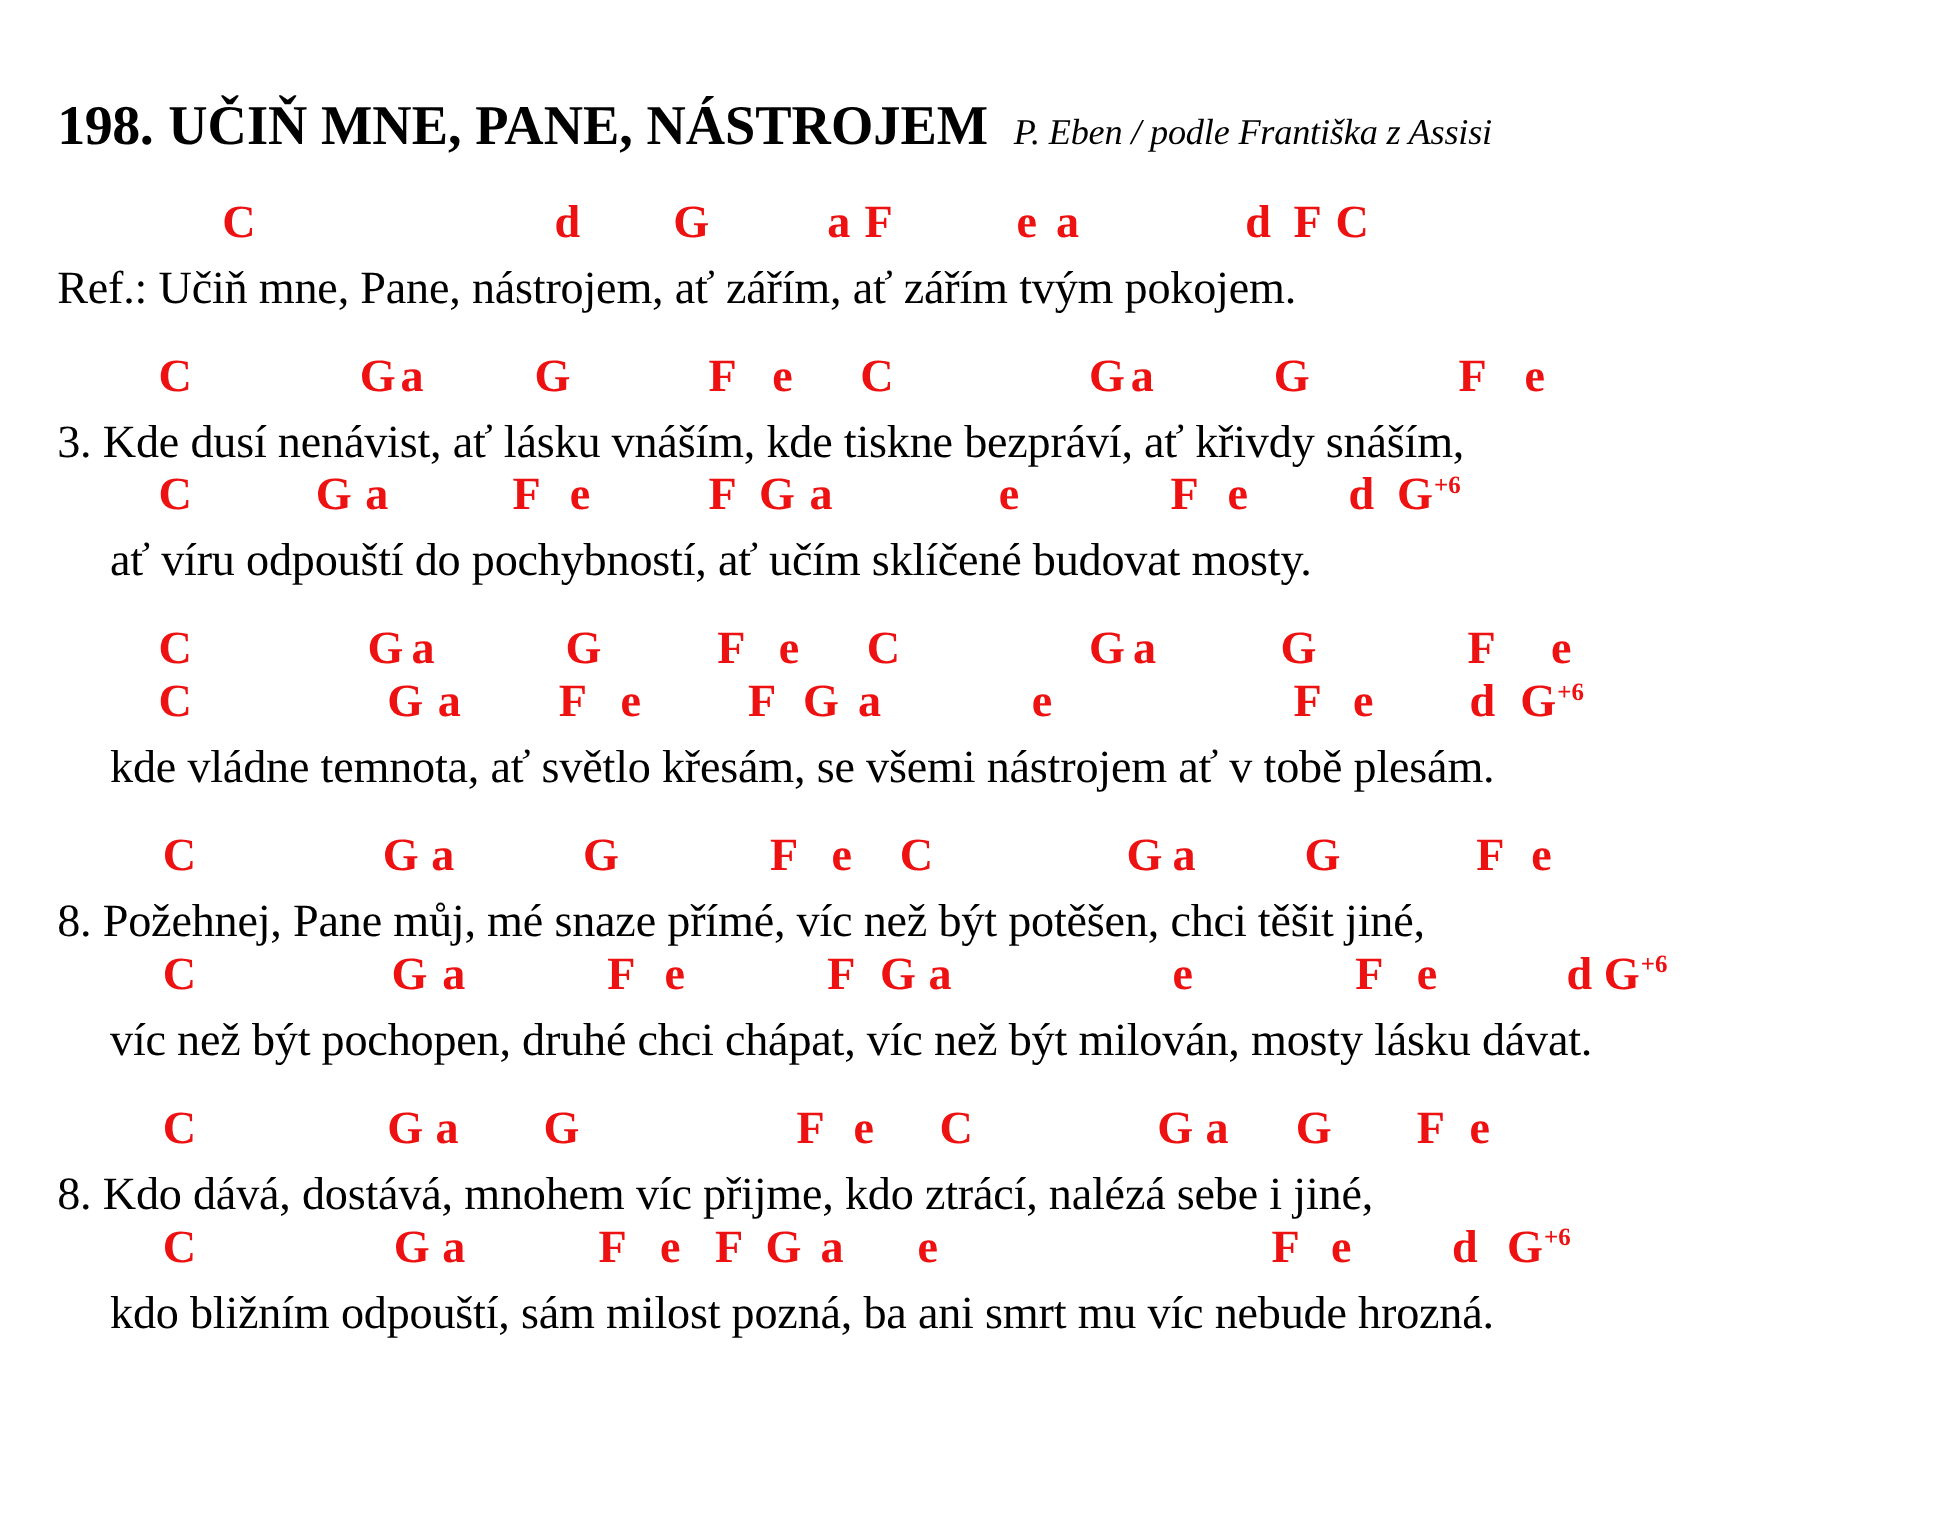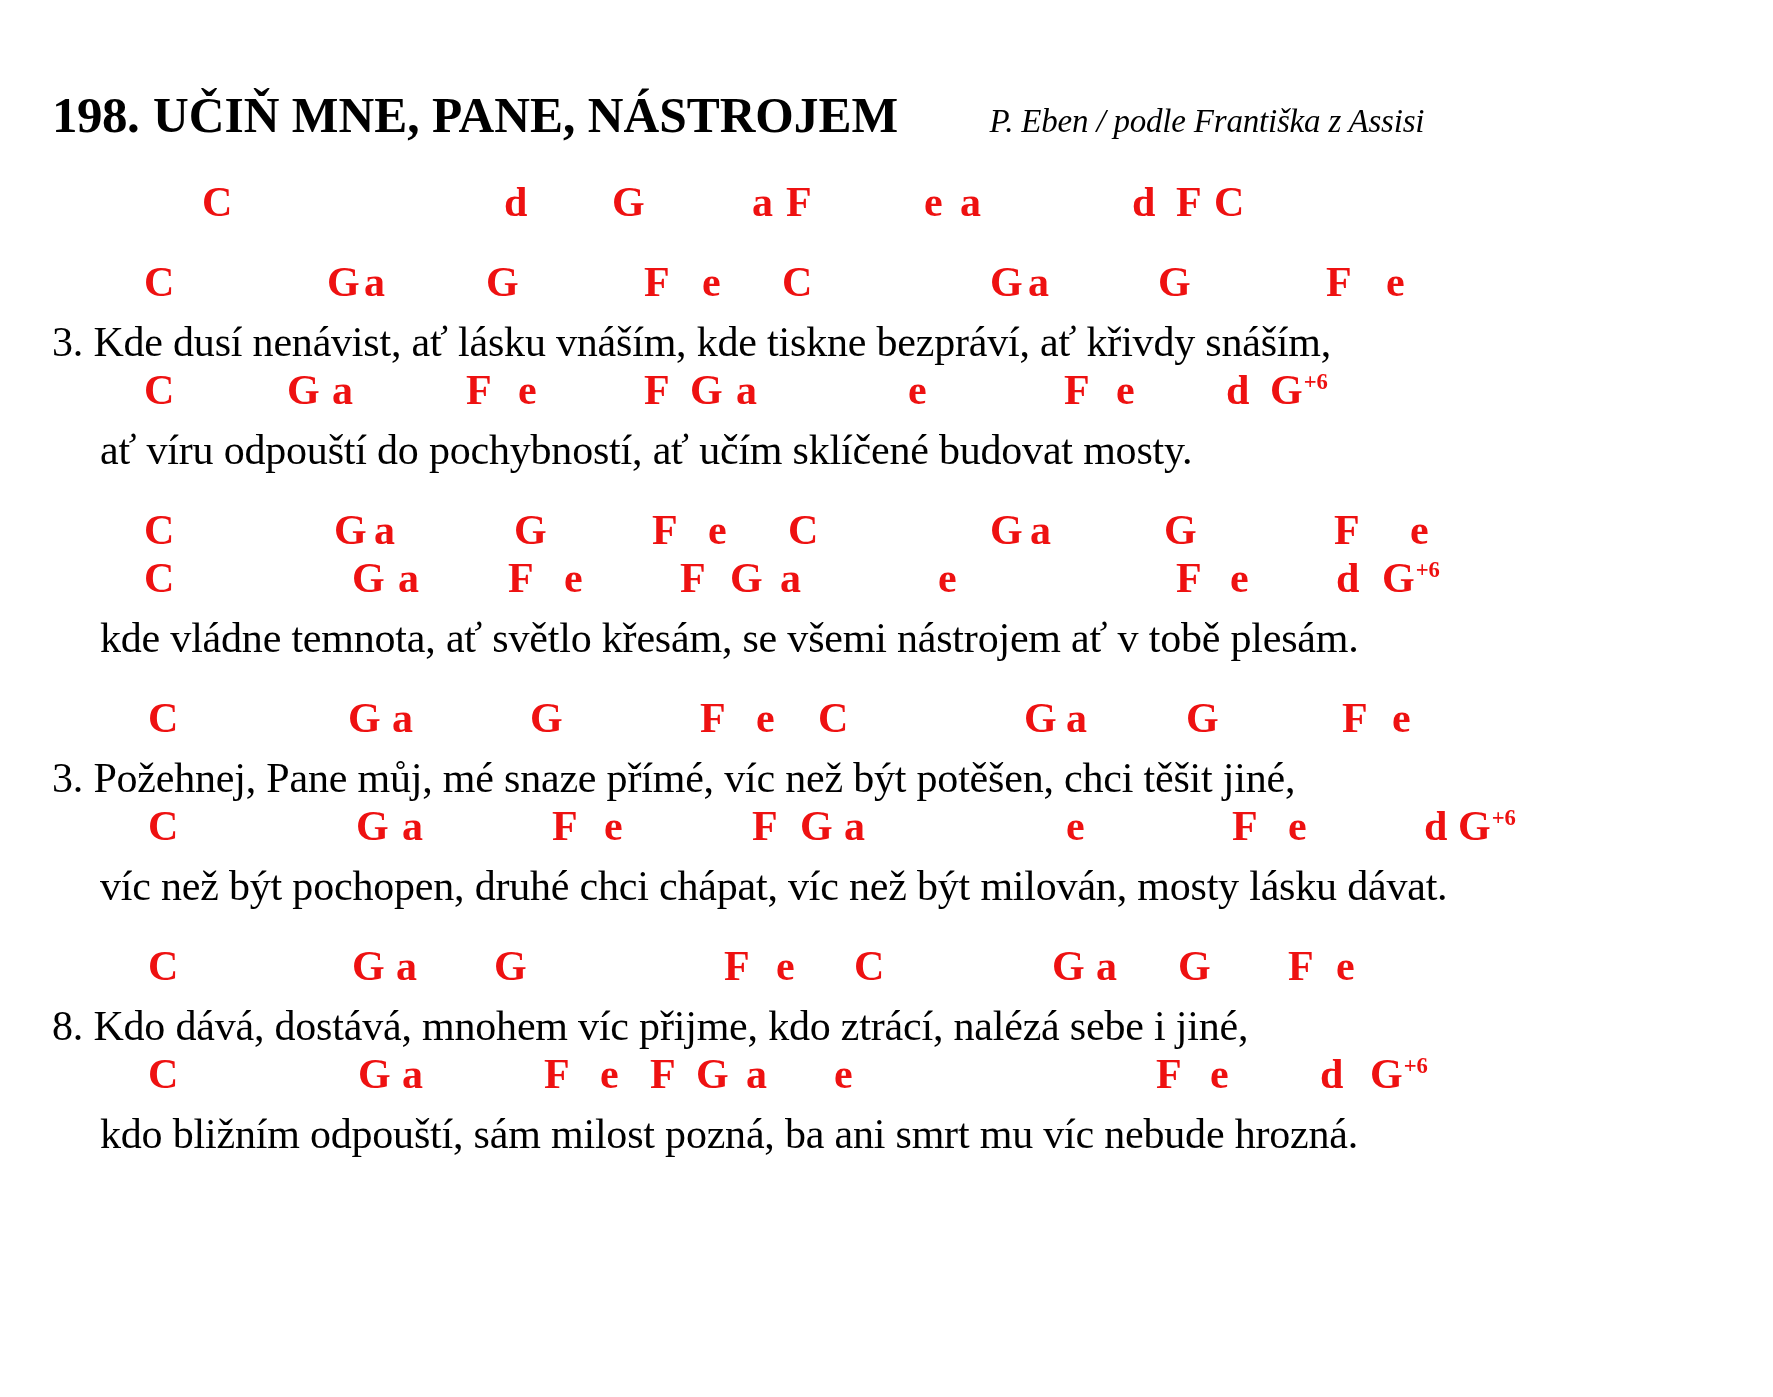--- a/index.html
+++ b/index.html
@@ -44,21 +44,20 @@
     letter-spacing: 0px;
     margin-left: 14px;
     white-space: pre;
     transform: scaleX(0.97);
     transform-origin: left bottom;
   }
   .song-author {
     font-size: 33px;
     font-style: italic;
     font-weight: 400;
-    margin-left: 68px;
     white-space: pre;
     letter-spacing: -0.2px;
   }
 
   
   .body-block {
     position: absolute;
     left: 52px;
     top: 178px;
     width: 1700px;
@@ -123,20 +122,21 @@
           <span class="ch" style="left: 452px;">d</span>
           <span class="ch" style="left: 560px;">G</span>
           <span class="ch" style="left: 700px;">a</span>
           <span class="ch" style="left: 734px;">F</span>
           <span class="ch" style="left: 872px;">e</span>
           <span class="ch" style="left: 908px;">a</span>
           <span class="ch" style="left: 1080px;">d</span>
           <span class="ch" style="left: 1124px;">F</span>
           <span class="ch" style="left: 1162px;">C</span>
         </div>
+        <div class="lyricline"><span class="tx">Ref.: Učiň mne, Pane, nástrojem, ať zářím, ať zářím tvým pokojem.</span></div>
       </div>
       <div class="stanza gap">
         <div class="chordline">
           <span class="ch" style="left: 92px;">C</span>
           <span class="ch" style="left: 275px;">G</span>
           <span class="ch" style="left: 312px;">a</span>
           <span class="ch" style="left: 434px;">G</span>
           <span class="ch" style="left: 592px;">F</span>
           <span class="ch" style="left: 650px;">e</span>
           <span class="ch" style="left: 730px;">C</span>
@@ -204,21 +204,21 @@
           <span class="ch" style="left: 478px;">G</span>
           <span class="ch" style="left: 648px;">F</span>
           <span class="ch" style="left: 704px;">e</span>
           <span class="ch" style="left: 766px;">C</span>
           <span class="ch" style="left: 972px;">G</span>
           <span class="ch" style="left: 1014px;">a</span>
           <span class="ch" style="left: 1134px;">G</span>
           <span class="ch" style="left: 1290px;">F</span>
           <span class="ch" style="left: 1340px;">e</span>
         </div>
-        <div class="lyricline"><span class="tx">3. Požehnej, Pane můj, mé snaze přímé, víc než být potěšen, chci těšit jiné,</span></div>
+        <div class="lyricline"><span class="tx">8. Požehnej, Pane můj, mé snaze přímé, víc než být potěšen, chci těšit jiné,</span></div>
         <div class="chordline">
           <span class="ch" style="left: 96px;">C</span>
           <span class="ch" style="left: 304px;">G</span>
           <span class="ch" style="left: 350px;">a</span>
           <span class="ch" style="left: 500px;">F</span>
           <span class="ch" style="left: 552px;">e</span>
           <span class="ch" style="left: 700px;">F</span>
           <span class="ch" style="left: 748px;">G</span>
           <span class="ch" style="left: 792px;">a</span>
           <span class="ch" style="left: 1014px;">e</span>

